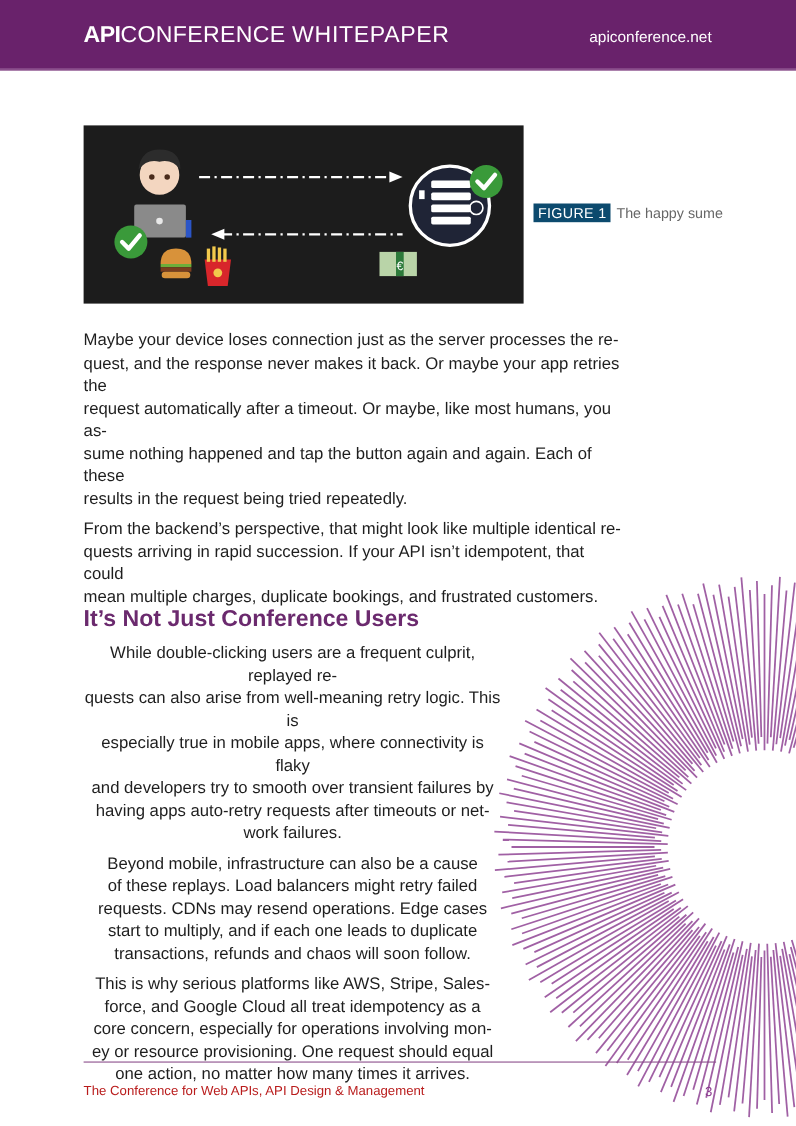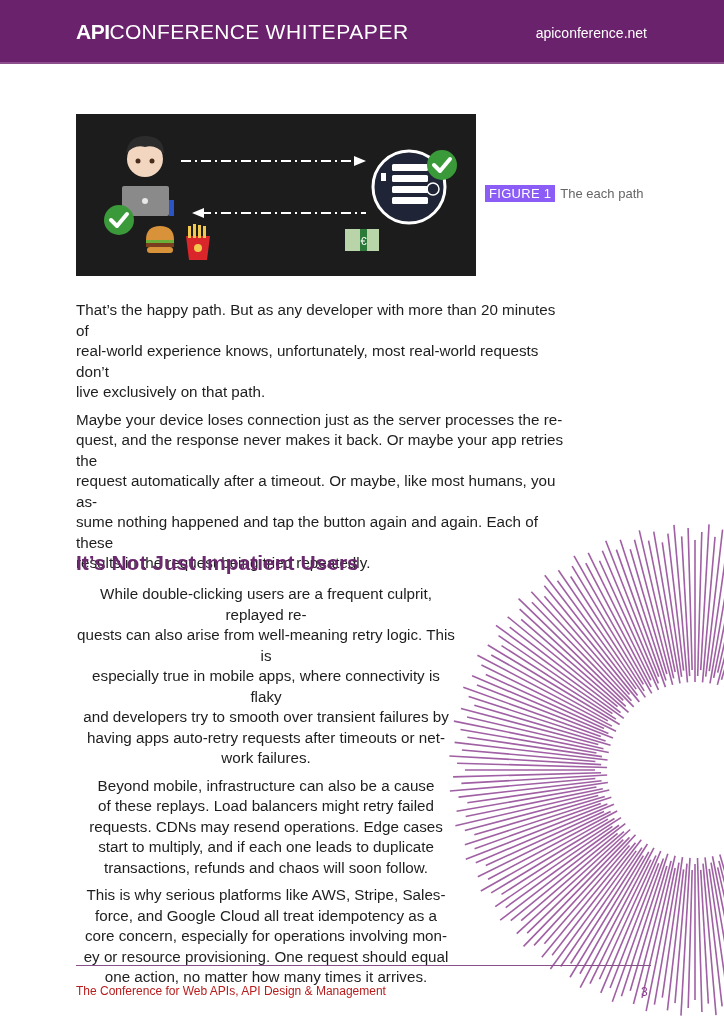--- a/index.html
+++ b/index.html
@@ -21,21 +21,21 @@
   .site {
     position: absolute; right: 77px; top: 25px; color: #fff; font-size: 14px; font-weight: 400;
   }
   .figure {
     position: absolute; left: 76px; top: 114px; width: 400px; height: 162px; background: #1c1c1c;
   }
   .fig-caption {
     position: absolute; left: 485px; top: 186px; font-size: 13px; color: #666; white-space: nowrap;
   }
   .fig-caption .tag {
-    background: #8b5cf6; color: #fff; padding: 1px 4px; margin-right: 5px; letter-spacing: 0.3px;
+    background: #0c4a6e; color: #fff; padding: 1px 4px; margin-right: 5px; letter-spacing: 0.3px;
   }
   .body-text {
     position: absolute; left: 76px; width: 490px; font-size: 15.2px; line-height: 20.5px; color: #1e1e1e;
   }
   .body-text p { margin: 0 0 7px 0; }
   .p-wrap { white-space: pre-line; }
   .h2 {
     position: absolute; left: 76px; top: 551px; font-size: 21px; font-weight: 700; color: #6b2a6e;
   }
   .narrow { width: 380px; }
@@ -334,35 +334,35 @@
     </g>
     <g>
       <rect x="269" y="115" width="34" height="22" fill="#b9d4a8"></rect>
       <rect x="284" y="115" width="7" height="22" fill="#2c7a3a"></rect>
       <text x="287.5" y="131" font-size="11" fill="#fff" text-anchor="middle" font-family="Liberation Sans, sans-serif">€</text>
     </g>
   </svg>
 </div>
 
 <div class="fig-caption">
-  <span class="tag">FIGURE 1</span><span>The each path</span>
+  <span class="tag">FIGURE 1</span><span>The happy sume</span>
 </div>
 
 <div class="body-text" style="top:300px;">
-  <p class="p-wrap">That’s the happy path. But as any developer with more than 20 minutes of
-real-world experience knows, unfortunately, most real-world requests don’t
-live exclusively on that path.</p>
   <p class="p-wrap">Maybe your device loses connection just as the server processes the re-
 quest, and the response never makes it back. Or maybe your app retries the
 request automatically after a timeout. Or maybe, like most humans, you as-
 sume nothing happened and tap the button again and again. Each of these
 results in the request being tried repeatedly.</p>
-</div>
-
-<div class="h2">It’s Not Just Impatient Users</div>
+  <p class="p-wrap">From the backend’s perspective, that might look like multiple identical re-
+quests arriving in rapid succession. If your API isn’t idempotent, that could
+mean multiple charges, duplicate bookings, and frustrated customers.</p>
+</div>
+
+<div class="h2">It’s Not Just Conference Users</div>
 
 <div class="body-text narrow" style="top:584px;text-align:center;">
   <p class="p-wrap">While double-clicking users are a frequent culprit, replayed re-
 quests can also arise from well-meaning retry logic. This is
 especially true in mobile apps, where connectivity is flaky
 and developers try to smooth over transient failures by
 having apps auto-retry requests after timeouts or net-
 work failures.</p>
   <p class="p-wrap">Beyond mobile, infrastructure can also be a cause
 of these replays. Load balancers might retry failed

